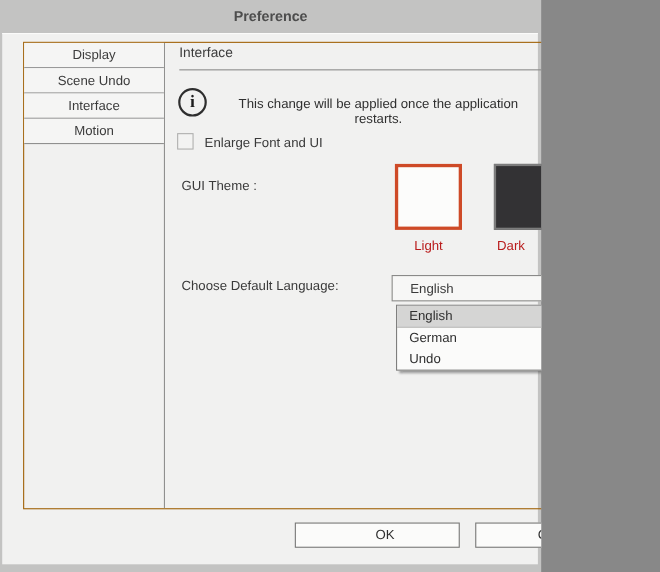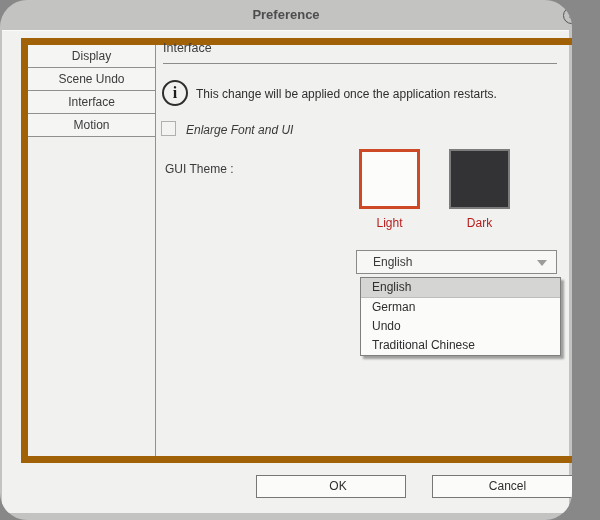--- a/index.html
+++ b/index.html
@@ -1,26 +1,25 @@
 <!DOCTYPE html>
 <html><head>
 <meta charset="utf-8">
 <style>
   * { margin: 0; padding: 0; box-sizing: border-box; }
   html, body { background: #888; }
   body { font-family: "Liberation Sans", sans-serif; }
 
   .dialog {
     position: relative;
-    width: 572px; height: 520px;
+    width: 492px; height: 520px;
     background: #c3c3c2;           
     overflow: hidden;
     color: #3a3a3a;
     font-size: 12px;
-    border-radius: 27px;
   }
   .dialog-body {
     position: absolute;
     left: 2px; right: 3px; top: 30px; bottom: 7px;
     background: #f1f1f0;
     border-top: 1px solid #fbfbfa;
   }
 
   
   .titlebar {
@@ -33,21 +32,21 @@
     width: 17px; height: 17px;
     border: 1px solid #565656; border-radius: 50%;
     color: #565656; font-size: 11px; line-height: 14px;
     text-align: center; cursor: default;
   }
 
   
   .panel {
     position: absolute; left: 21px; top: 38px;
     width: 558px; height: 425px;
-    border: 7px solid #a16207;
+    border: 1px solid #a16207;
   }
   .sidebar {
     position: absolute; left: 0; top: 0; bottom: 0; width: 128px;
     border-right: 1px solid #90908f;
   }
   .side-item {
     height: 23px; line-height: 23px;
     border-bottom: 1px solid #90908f;
     background: #f5f5f4;
     text-align: center; color: #3c3c3c;
@@ -63,37 +62,37 @@
     font-family: "Liberation Serif", serif; font-weight: bold; font-size: 16px;
     color: #1d1d1d; text-align: center; line-height: 22px;
   }
   .info-text { position: absolute; left: 196px; top: 87px; color: #2f2f2f; text-align: center; }
 
   .checkbox {
     position: absolute; left: 161px; top: 121px;
     width: 15px; height: 15px;
     border: 1px solid #b0b0af; background: #f3f3f2;
   }
-  .checkbox-label { position: absolute; left: 186px; top: 123px; font-style: italic; }
+  .checkbox-label { position: absolute; left: 186px; top: 123px; }
 
   .theme-label { position: absolute; left: 165px; top: 162px; }
 
   .swatch-light {
     position: absolute; left: 359px; top: 149px;
     width: 61px; height: 60px;
     border: 3px solid #ce4a27; background: #fcfcfb;
   }
   .swatch-dark {
     position: absolute; left: 449px; top: 149px;
     width: 61px; height: 60px;
     border: 2px solid #7c7c7c; background: #333234;
   }
   .swatch-caption { position: absolute; top: 216px; width: 61px; text-align: center; color: #b91c1c; }
   .cap-light { left: 359px; }
-  .cap-dark  { left: 449px; }
+  .cap-dark  { left: 434px; }
 
   .lang-label { position: absolute; left: 165px; top: 253px; }
 
   .combo {
     position: absolute; left: 356px; top: 250px;
     width: 201px; height: 24px;
     border: 1px solid #8a8a89; background: #f7f7f6;
     line-height: 22px; padding-left: 16px;
   }
   .combo-arrow {
@@ -111,21 +110,21 @@
   }
   .drop-item { height: 19px; line-height: 19px; padding-left: 11px; color: #2f2f2f; }
   .drop-item.highlight { background: #d5d5d4; border-bottom: 1px solid #bdbdbc; height: 20px; }
 
   
   .btn {
     position: absolute; top: 475px; height: 23px;
     background: #fbfbfa; border: 1px solid #777776;
     text-align: center; line-height: 21px; color: #2f2f2f;
   }
-  .btn-ok     { left: 256px; width: 150px; padding-left: 14px; }
+  .btn-ok     { left: 268px; width: 150px; padding-left: 14px; }
   .btn-cancel { left: 432px; width: 151px; }
 </style>
 </head>
 <body>
 
 <div class="dialog">
   <div class="dialog-body"></div>
 
   <div class="titlebar">
     <span>Preference</span>
@@ -153,28 +152,28 @@
 
   <div class="checkbox"></div>
   <div class="checkbox-label">Enlarge Font and UI</div>
 
   <div class="theme-label">GUI Theme :</div>
   <div class="swatch-light"></div>
   <div class="swatch-dark"></div>
   <div class="swatch-caption cap-light">Light</div>
   <div class="swatch-caption cap-dark">Dark</div>
 
+  <div class="lang-label">Choose Default Language:</div>
 
   <div class="combo">
     <span>English</span>
     <span class="combo-arrow"></span>
   </div>
 
   <div class="droplist">
     <div class="drop-item highlight">English</div>
     <div class="drop-item">German</div>
     <div class="drop-item">Undo</div>
-    <div class="drop-item">Traditional Chinese</div>
   </div>
 
   <div class="btn btn-ok">OK</div>
   <div class="btn btn-cancel">Cancel</div>
 </div>
 
 </body></html>

